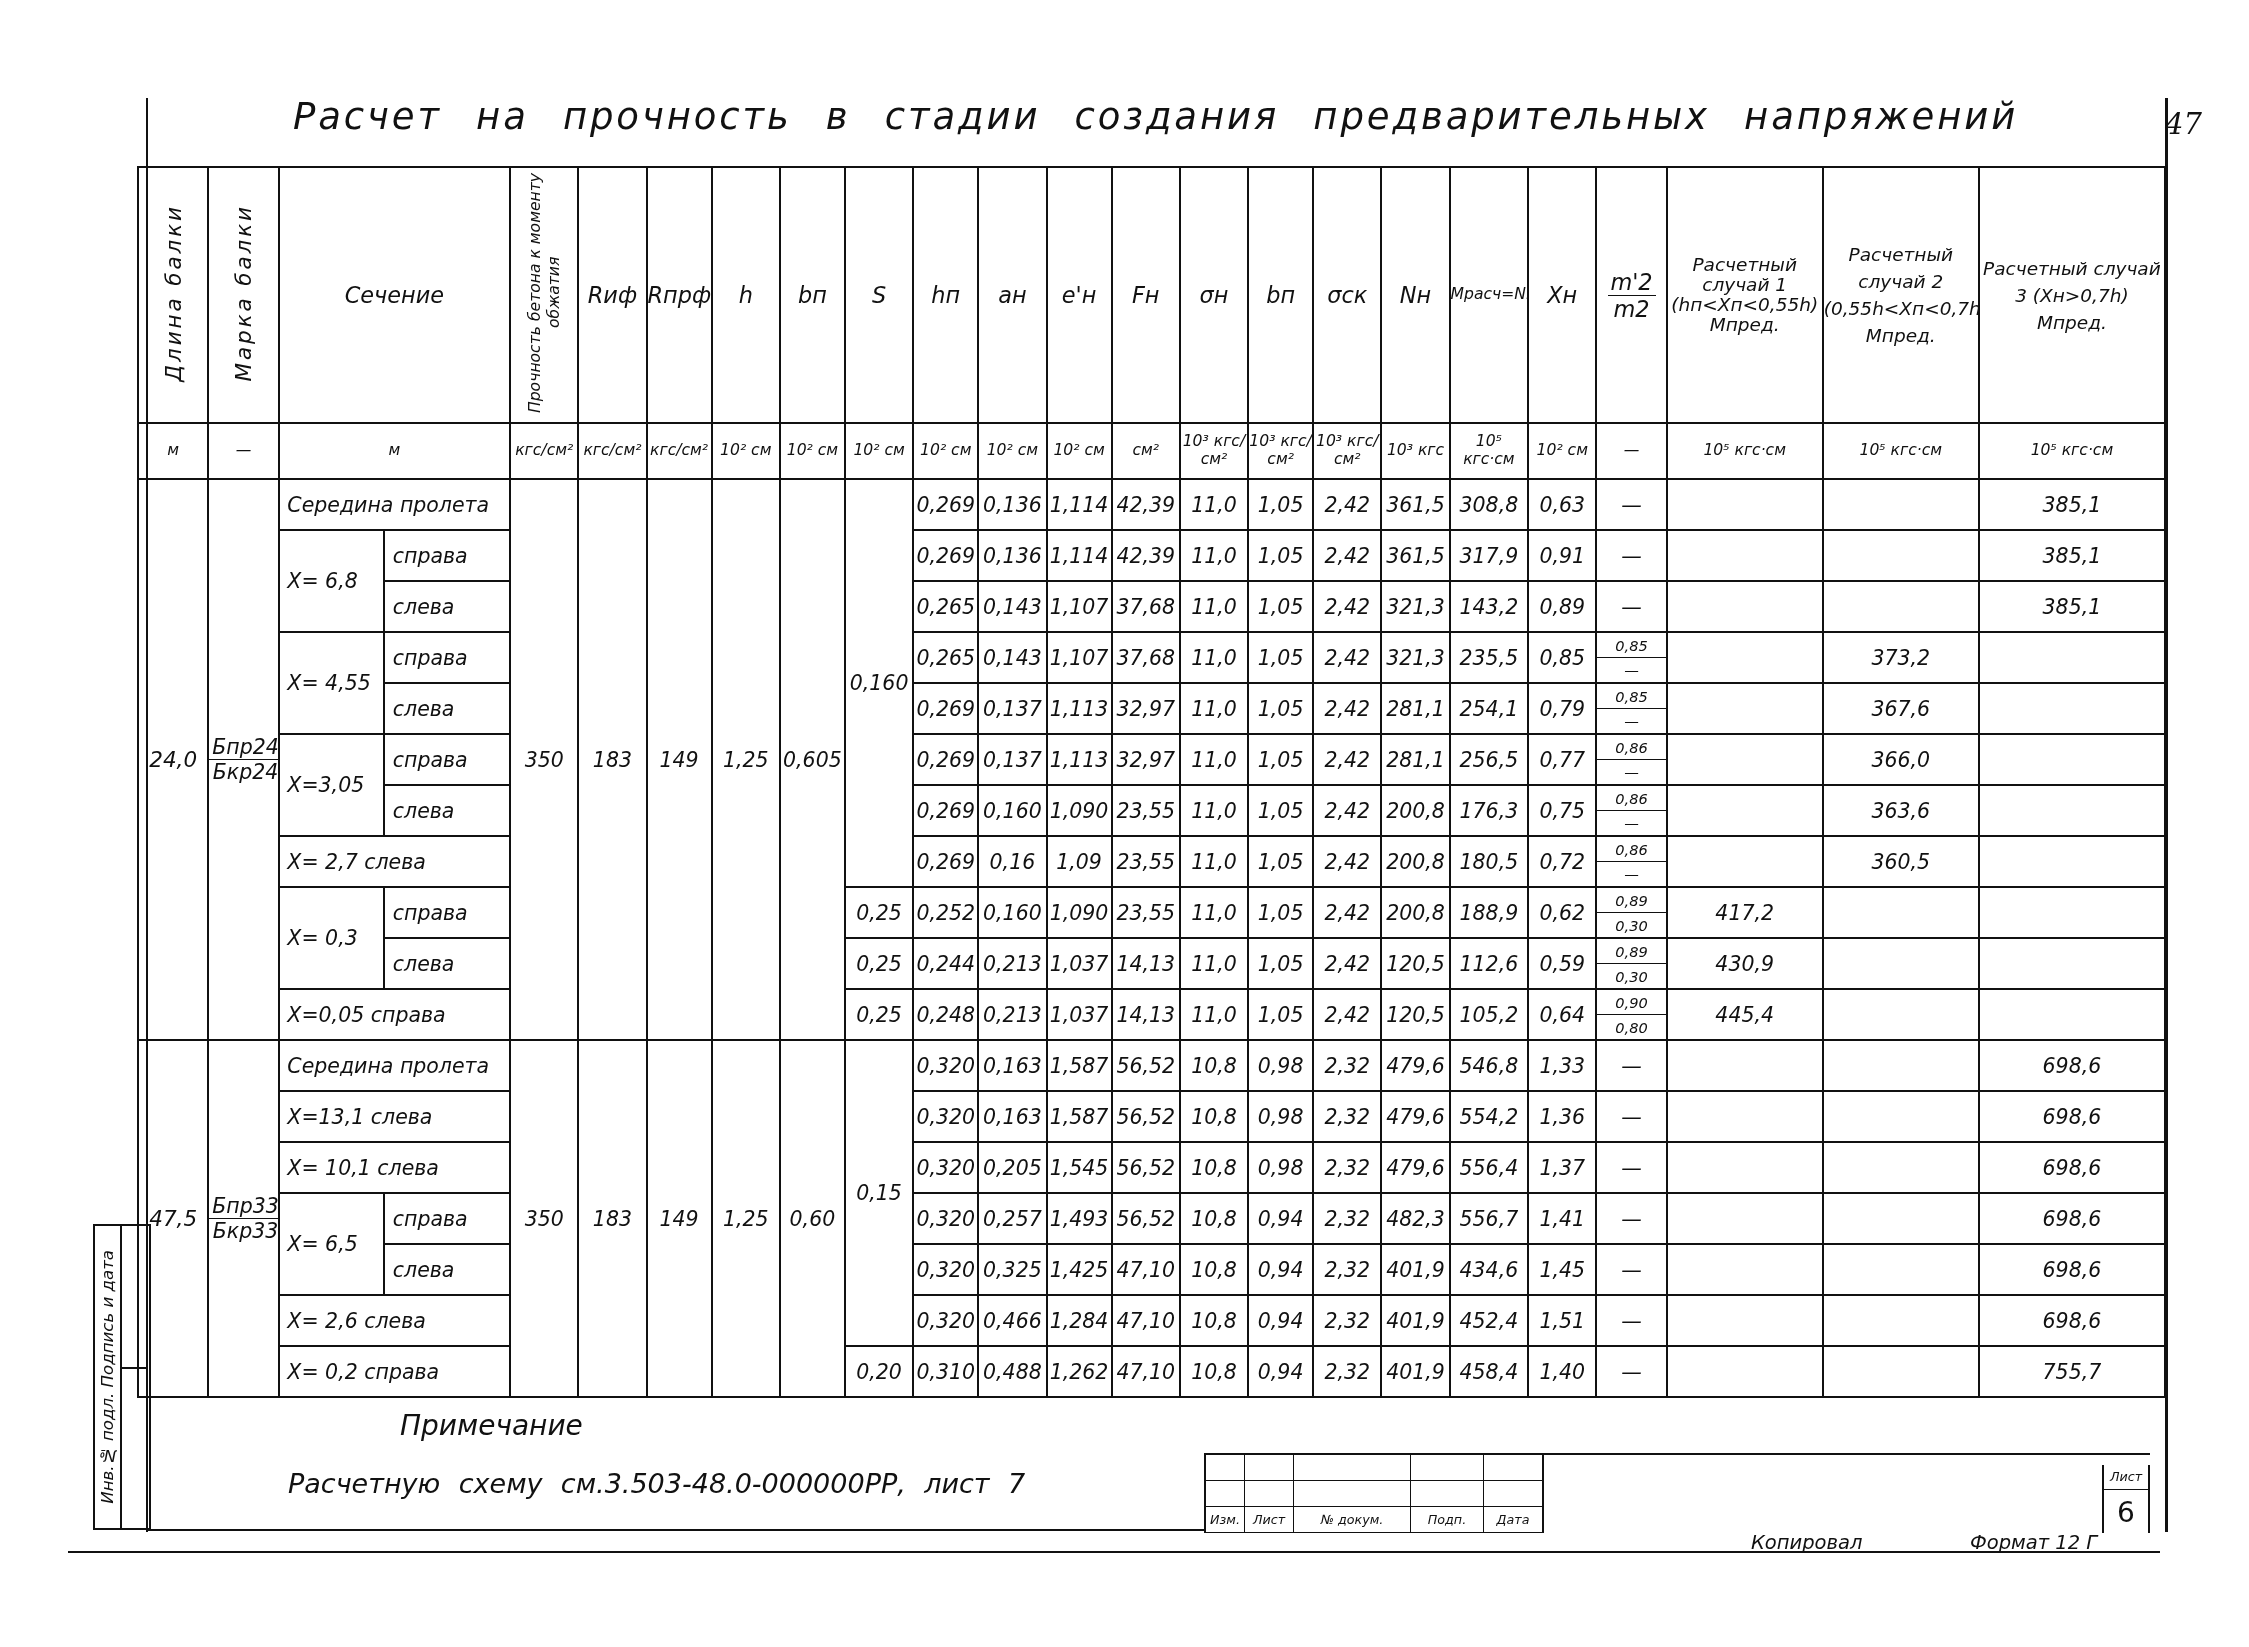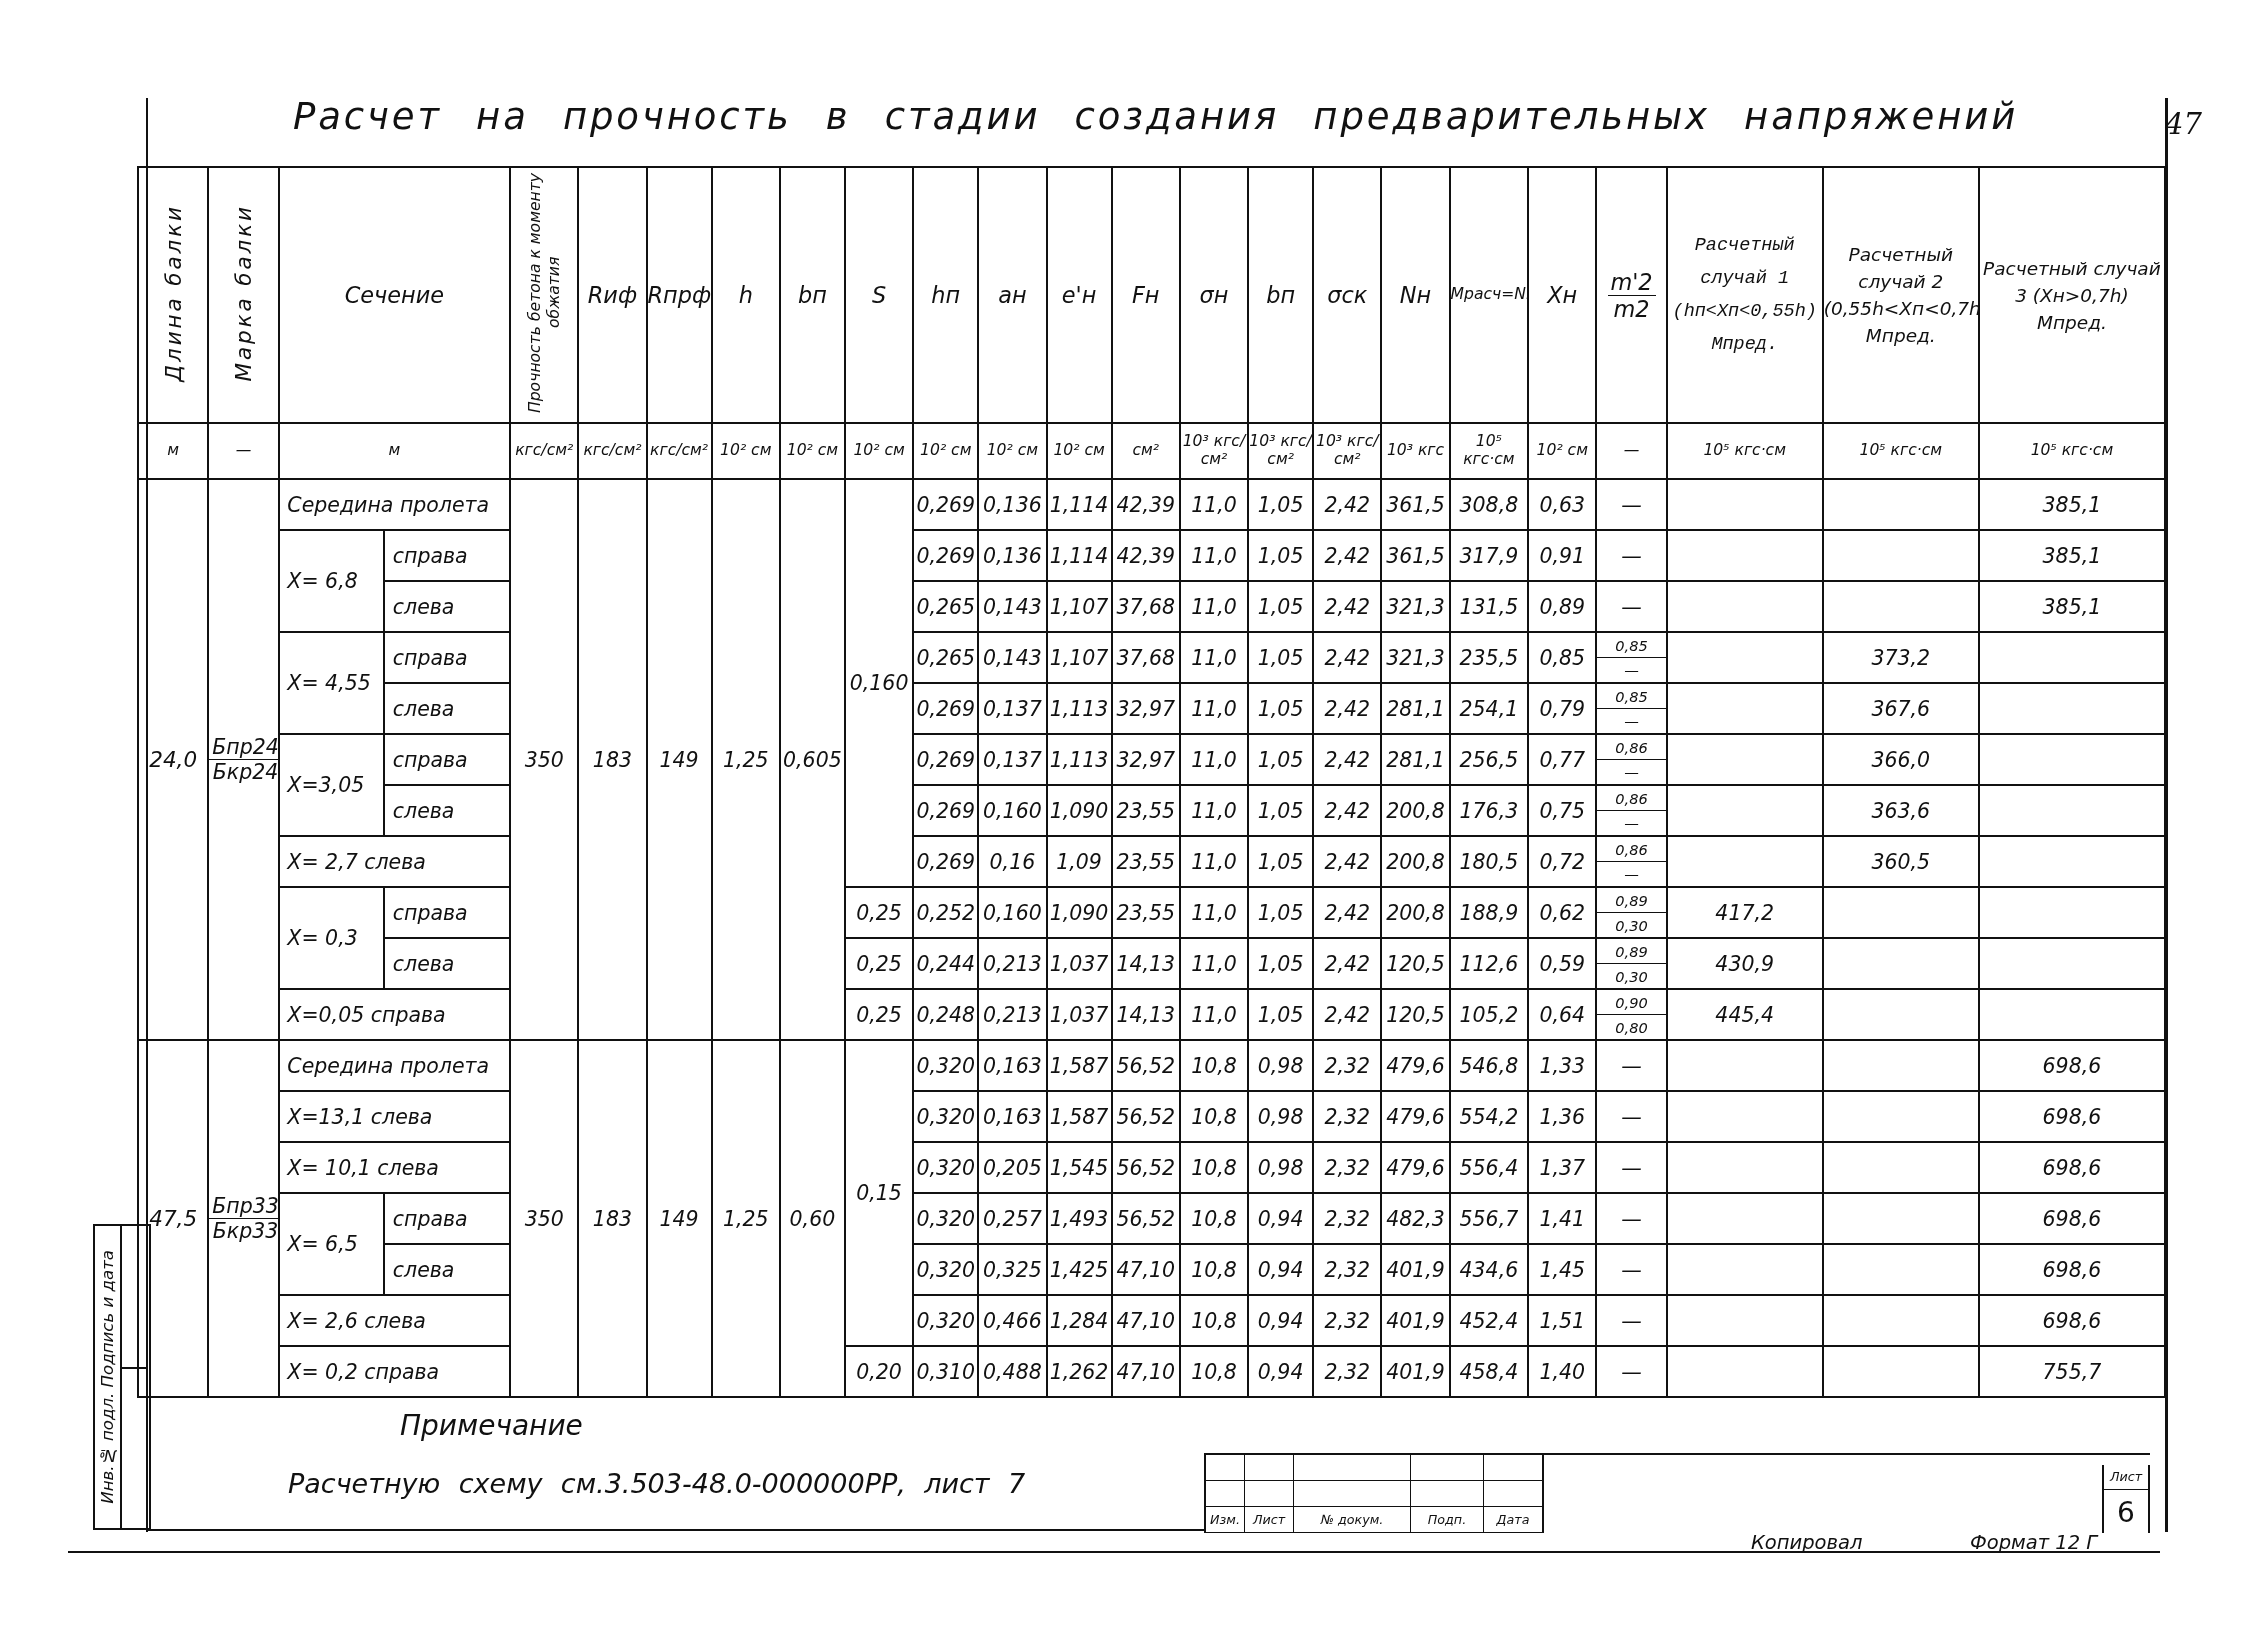--- a/index.html
+++ b/index.html
@@ -95,21 +95,21 @@
       <th>σск</th>
       <th>Nн</th>
       <th style="font-size:15.6px;line-height:21.5px;">Mрасч=Nн·e'н−0,9Mсв</th>
       <th>Xн</th>
       <th>
         <span class="frac">
             <span class="top">m'2</span>
             <span>m2</span>
           </span>
       </th>
-      <th style="font-size:18.5px;line-height:33px;font-family:Liberation Mono, monospace;">Расчетный случай 1 (hп&lt;Xп&lt;0,55h) Mпред.</th>
+      <th style="font-size:18.5px;line-height:20px;">Расчетный случай 1 (hп&lt;Xп&lt;0,55h) Mпред.</th>
       <th style="font-size:18.5px;line-height:27px;">Расчетный случай 2 (0,55h&lt;Xп&lt;0,7h) Mпред.</th>
       <th style="font-size:18.5px;line-height:27px;">Расчетный случай 3 (Xн&gt;0,7h) Mпред.</th>
     </tr>
     <tr class="units">
       <td>м</td>
       <td>—</td>
       <td colspan="2">м</td>
       <td>кгс/см²</td>
       <td>кгс/см²</td>
       <td>кгс/см²</td>
@@ -182,21 +182,21 @@
       <tr class="row">
         <td class="sec-left">слева</td>
         <td>0,265</td>
         <td>0,143</td>
         <td>1,107</td>
         <td>37,68</td>
         <td>11,0</td>
         <td>1,05</td>
         <td>2,42</td>
         <td>321,3</td>
-        <td>131,5</td>
+        <td>143,2</td>
         <td>0,89</td>
         <td>—</td>
         <td class="bold"></td>
         <td class="bold"></td>
         <td class="bold">385,1</td>
       </tr>
       <tr class="row">
         <td rowspan="2" class="sec-left">X= 4,55</td>
         <td class="sec-left">справа</td>
         <td>0,265</td>

